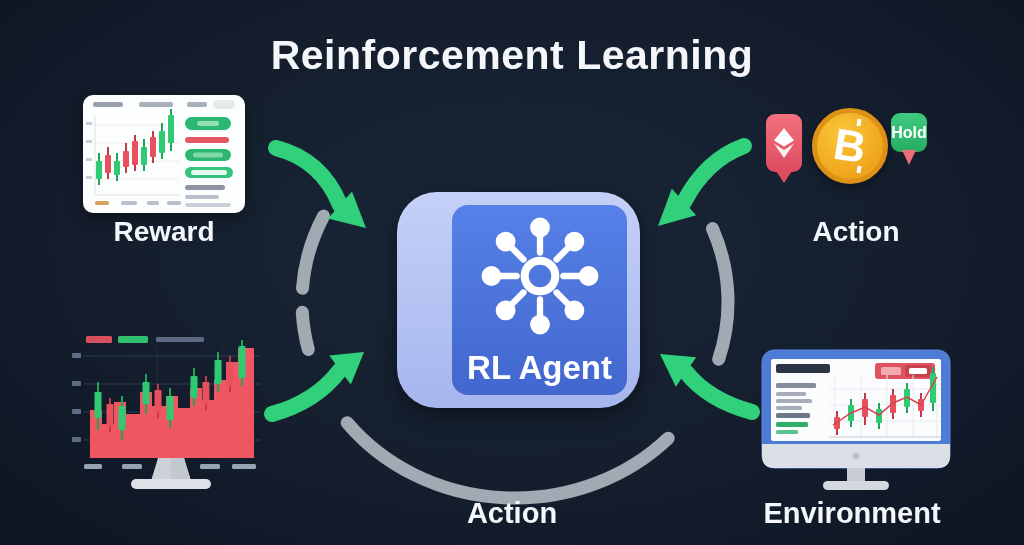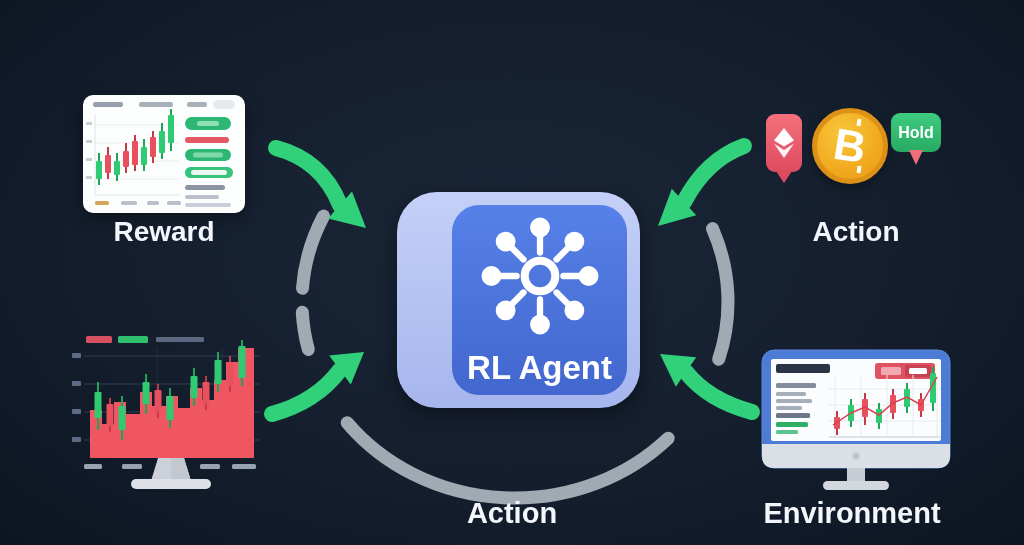--- a/index.html
+++ b/index.html
@@ -23,21 +23,21 @@
   .state-card{
     position:absolute;left:83px;top:95px;width:162px;height:118px;z-index:2;
     background:#fcfdfd;border-radius:10px;box-shadow:0 5px 16px rgba(0,0,0,.4);
   }
   .agent-box{
     position:absolute;left:397px;top:192px;width:243px;height:216px;z-index:2;
     border-radius:40px;background:linear-gradient(180deg,#c4d0f7,#a6b6ee);
     box-shadow:0 6px 20px rgba(0,0,0,.45);
   }
   .agent-inner{
-    position:absolute;inset:13px;border-radius:27px;
+    position:absolute;inset:13px;border-radius:16px;
     background:linear-gradient(180deg,#5681e8,#4267ce);
     display:flex;flex-direction:column;align-items:center;justify-content:center;margin-left:42px;
   }
   .agent-label{color:#fff;font-size:33px;font-weight:700;margin-top:10px;}
 
   .action-icons{position:absolute;left:760px;top:104px;width:192px;height:92px;z-index:2;}
   .eth-badge{
     position:absolute;left:6px;top:10px;width:36px;height:58px;border-radius:9px;
     background:linear-gradient(180deg,#f4717c,#dd4b5f);
     display:flex;align-items:center;justify-content:center;
@@ -51,21 +51,21 @@
     background:radial-gradient(circle at 38% 30%, #f9c63a, #efa51b 72%);
     border:5px solid #dd9117;box-sizing:border-box;
     display:flex;align-items:center;justify-content:center;
     box-shadow:0 4px 10px rgba(0,0,0,.35);
   }
   .btc-b{color:#fff;font-size:44px;font-weight:700;transform:rotate(9deg);line-height:1;}
   .btc-bar{position:absolute;width:4px;height:7px;background:#fff;left:40px;}
   .btc-bar.t{top:6px;transform:rotate(9deg);}
   .btc-bar.b{bottom:6px;transform:rotate(9deg);}
   .hold-bubble{
-    position:absolute;left:131px;top:9px;width:50px;height:39px;border-radius:9px;
+    position:absolute;left:131px;top:9px;width:36px;height:39px;border-radius:9px;
     background:linear-gradient(180deg,#3ecb80,#27ab62);
     display:flex;align-items:center;justify-content:center;
     color:#fff;font-size:16px;font-weight:700;
   }
   .hold-bubble::after{
     content:"";position:absolute;left:50%;bottom:-13px;transform:translateX(-50%);
     width:14px;height:15px;background:#ef6c79;
     clip-path:polygon(0 0,100% 0,50% 100%);
   }
   .reward-chart{position:absolute;left:72px;top:334px;width:200px;height:158px;z-index:2;}
@@ -96,20 +96,21 @@
         <path d="M272 414 Q316 402 340 370" stroke="#31d17b" stroke-width="16" fill="none" stroke-linecap="round"></path>
         <polygon points="364,352 350.8,384.4 329.2,355.6"></polygon>
       </g>
       <g>
         <path d="M752 412 Q708 400 686 372" stroke="#31d17b" stroke-width="16" fill="none" stroke-linecap="round"></path>
         <polygon points="660,354 696.2,357.2 675.8,386.8"></polygon>
       </g>
     </g>
   </svg>
 
+  <h1 class="page-title">Reinforcement Learning</h1>
 
   <div class="state-card">
     <svg width="162" height="118" viewBox="0 0 162 118">
       <g>
         <rect x="10" y="7" width="30" height="5" rx="2" fill="#98a0ae"></rect>
         <rect x="56" y="7" width="34" height="5" rx="2" fill="#a8b0bc"></rect>
         <rect x="104" y="7" width="20" height="5" rx="2" fill="#a8b0bc"></rect>
         <rect x="130" y="5" width="22" height="9" rx="4.5" fill="#e6eaef"></rect>
       </g>
       <g stroke="#ebedf1" stroke-width="1">

